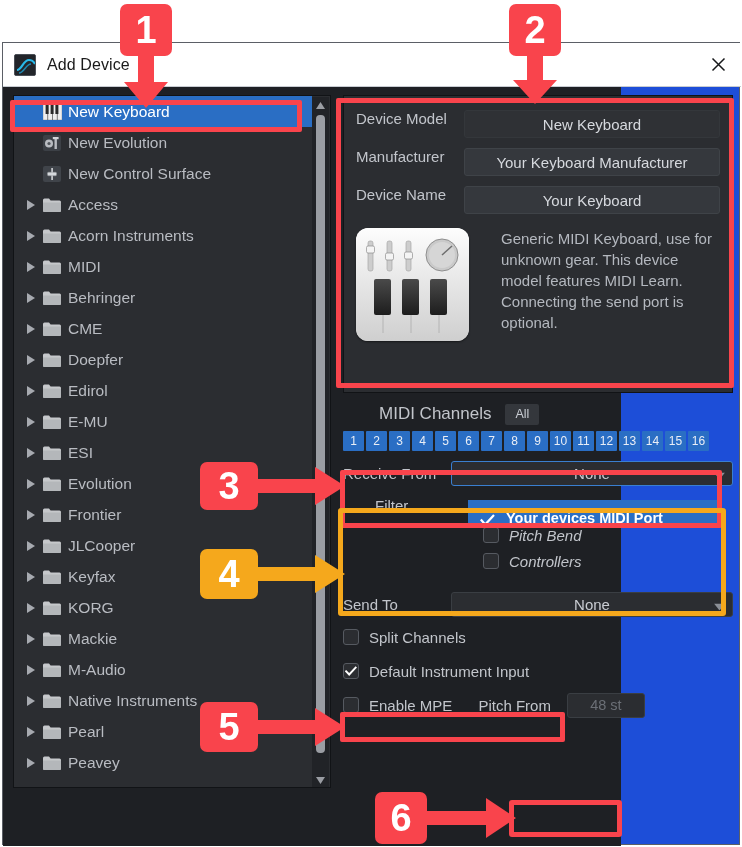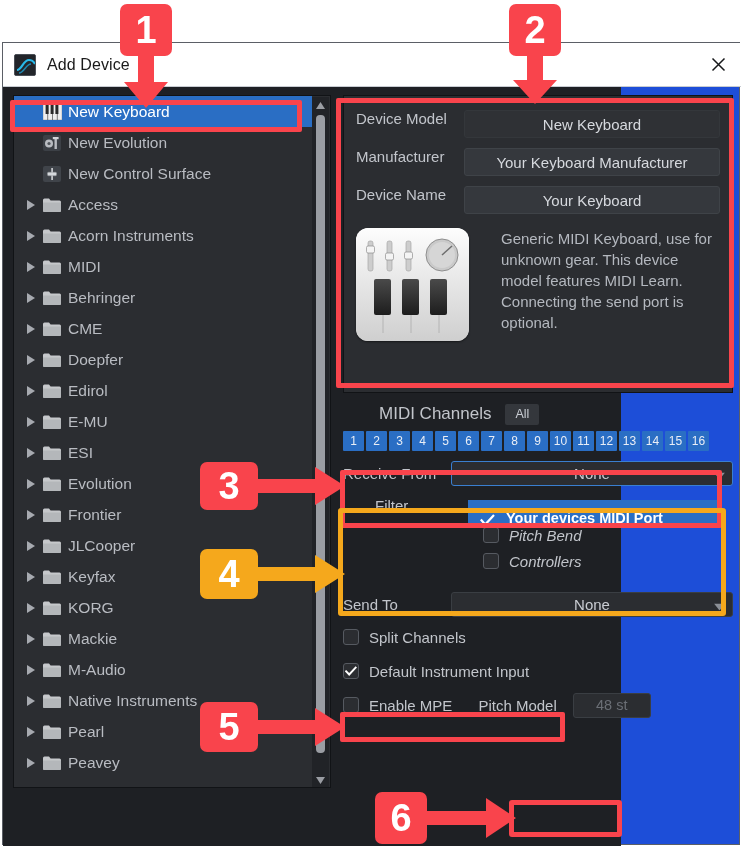--- a/index.html
+++ b/index.html
@@ -664,21 +664,21 @@
             <svg width="12" height="10" viewBox="0 0 12 10">
               <path d="M0.5 4.6 L4.2 8.5 L11.3 0.8" stroke="#ffffff" stroke-width="1.9" fill="none"></path>
             </svg>
           </div>
           <span class="chk-label">Default Instrument Input</span>
         </div>
 
         <div class="opt-row">
           <div class="chk"></div>
           <span class="chk-label">Enable MPE</span>
-          <span class="pr-label">Pitch Model</span>
+          <span class="pr-label">Pitch From</span>
           <div class="pr-box">48 st</div>
         </div>
 
       </div>
 
     </div>
   </div>
 
   <div class="dropdown">
     <span class="dd-check">

